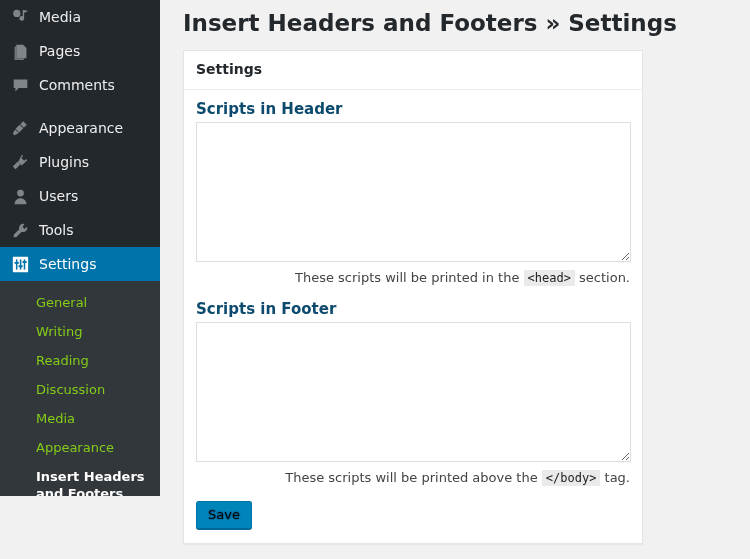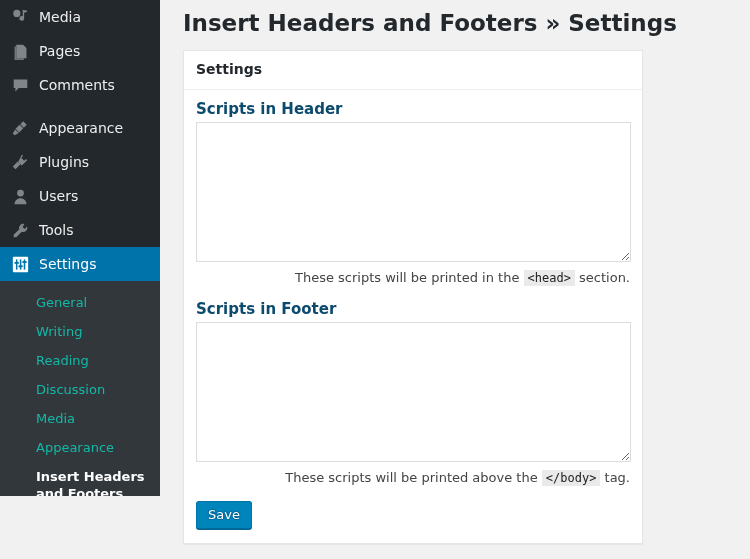--- a/index.html
+++ b/index.html
@@ -51,21 +51,21 @@
   
   #submenu {
     background: #32373c;
     padding: 7px 0 8px 0;
   }
   .submenu-item {
     display: block;
     padding: 6px 0 6px 36px;
     font-size: 13px;
     line-height: 17px;
-    color: #14b8a6;
+    color: #84cc16;
     cursor: pointer;
   }
   .submenu-item.current {
     color: #fff;
     font-weight: bold;
   }
 
   .seo-wrap { background:#be185d; }
 
   
@@ -142,21 +142,21 @@
     font-size: 12px;
     color: #222;
   }
   .btn-primary {
     display: inline-block;
     background: #0085ba;
     border: 1px solid #0073aa;
     border-bottom-color: #006799;
     border-radius: 3px;
     box-shadow: 0 1px 0 #006799;
-    color: #ffffff;
+    color: #000000;
     font-size: 13px;
     line-height: 26px;
     height: 28px;
     padding: 0 11px;
     cursor: pointer;
     text-shadow: 0 -1px 1px #006799, 1px 0 1px #006799, 0 1px 1px #006799, -1px 0 1px #006799;
   }
 </style>
 </head>
 <body>

